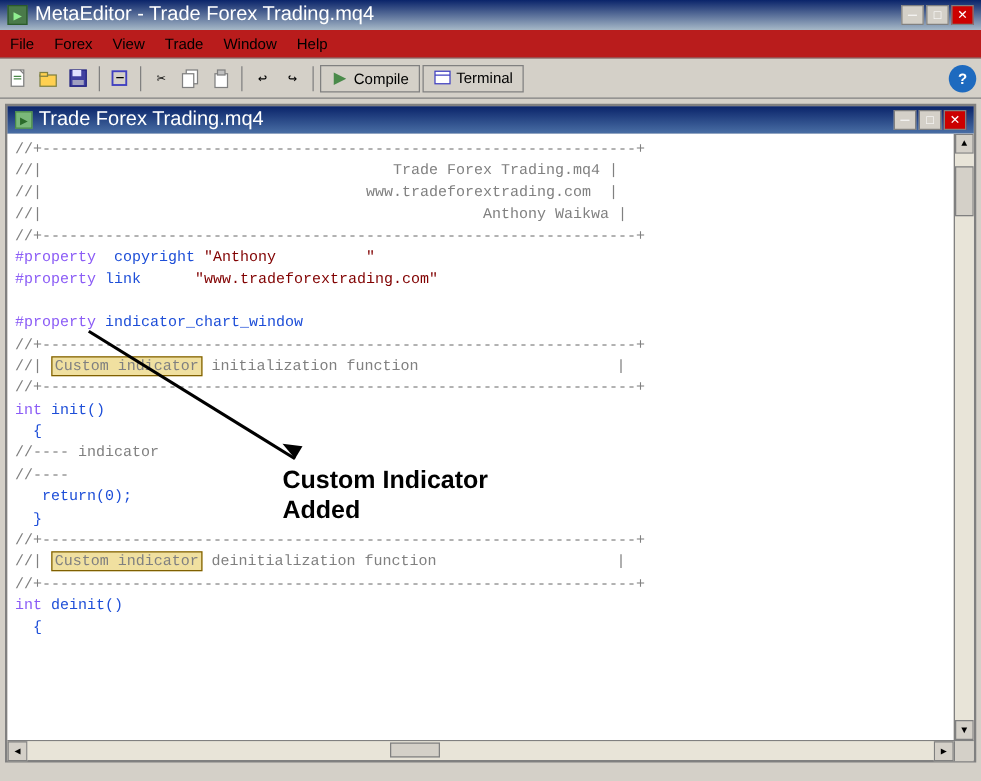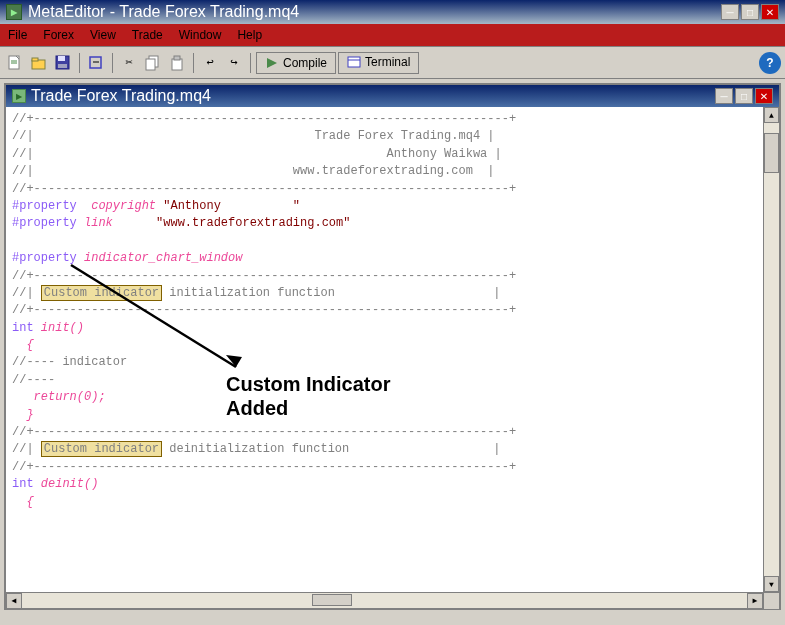--- a/index.html
+++ b/index.html
@@ -227,21 +227,21 @@
     }
 
     
     .code-line {
       white-space: pre;
       line-height: 1.45;
     }
     .comment { color: #808080; }
     .keyword { color: #8b5cf6; font-weight: normal; }
     .string-val { color: #800000; }
-    .normal { color: #ec4899; font-style: italic; }
+    .normal { color: #1d4ed8; }
 
     
     .annotation-overlay {
       position: absolute;
       top: 0;
       left: 0;
       width: 100%;
       height: 100%;
       pointer-events: none;
       z-index: 10;
@@ -395,23 +395,23 @@
     </div>
   </div>
 
   <div class="code-editor">
     <div class="code-content" style="position:relative;">
 
       <div class="code-line comment">//+------------------------------------------------------------------+</div>
 
       <div class="code-line comment">//|                                       Trade Forex Trading.mq4 |</div>
 
+      <div class="code-line comment">//|                                    www.tradeforextrading.com  |</div>
+
       <div class="code-line comment">//|                                                 Anthony Waikwa |</div>
-
-      <div class="code-line comment">//|                                    www.tradeforextrading.com  |</div>
 
       <div class="code-line comment">//+------------------------------------------------------------------+</div>
 
       <div class="code-line"><span class="keyword">#property</span> <span class="normal"> copyright </span><span class="string-val">"Anthony          "</span></div>
 
       <div class="code-line"><span class="keyword">#property</span><span class="normal"> link      </span><span class="string-val">"www.tradeforextrading.com"</span></div>
 
       <div class="code-line">&nbsp;</div>
 
       <div class="code-line"><span class="keyword">#property</span><span class="normal"> indicator_chart_window</span></div>

